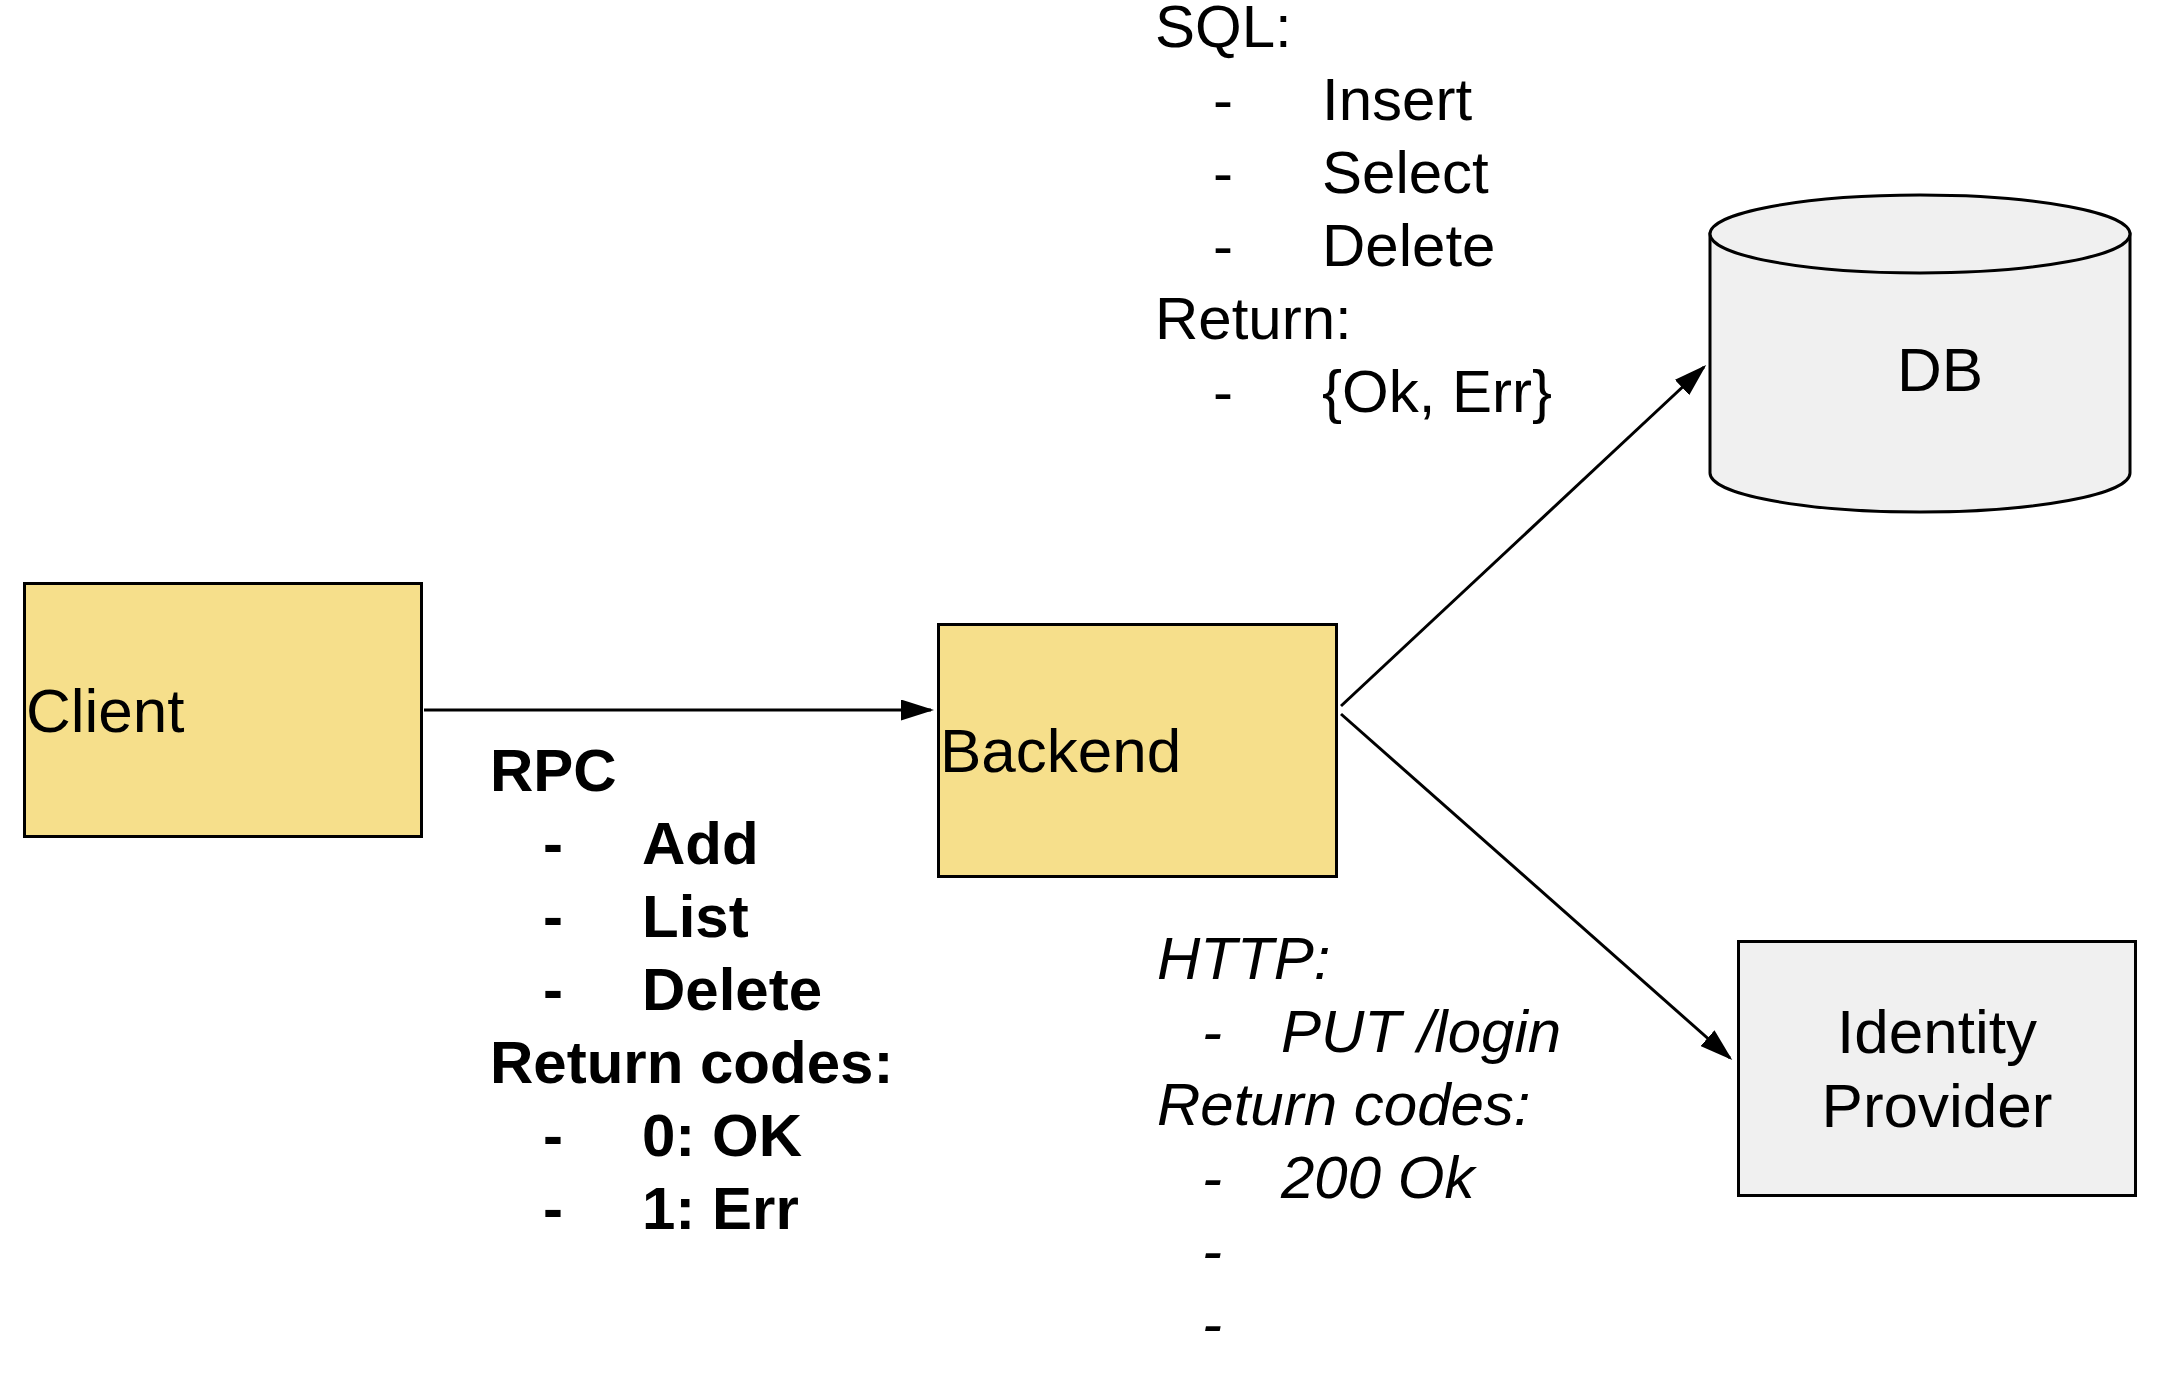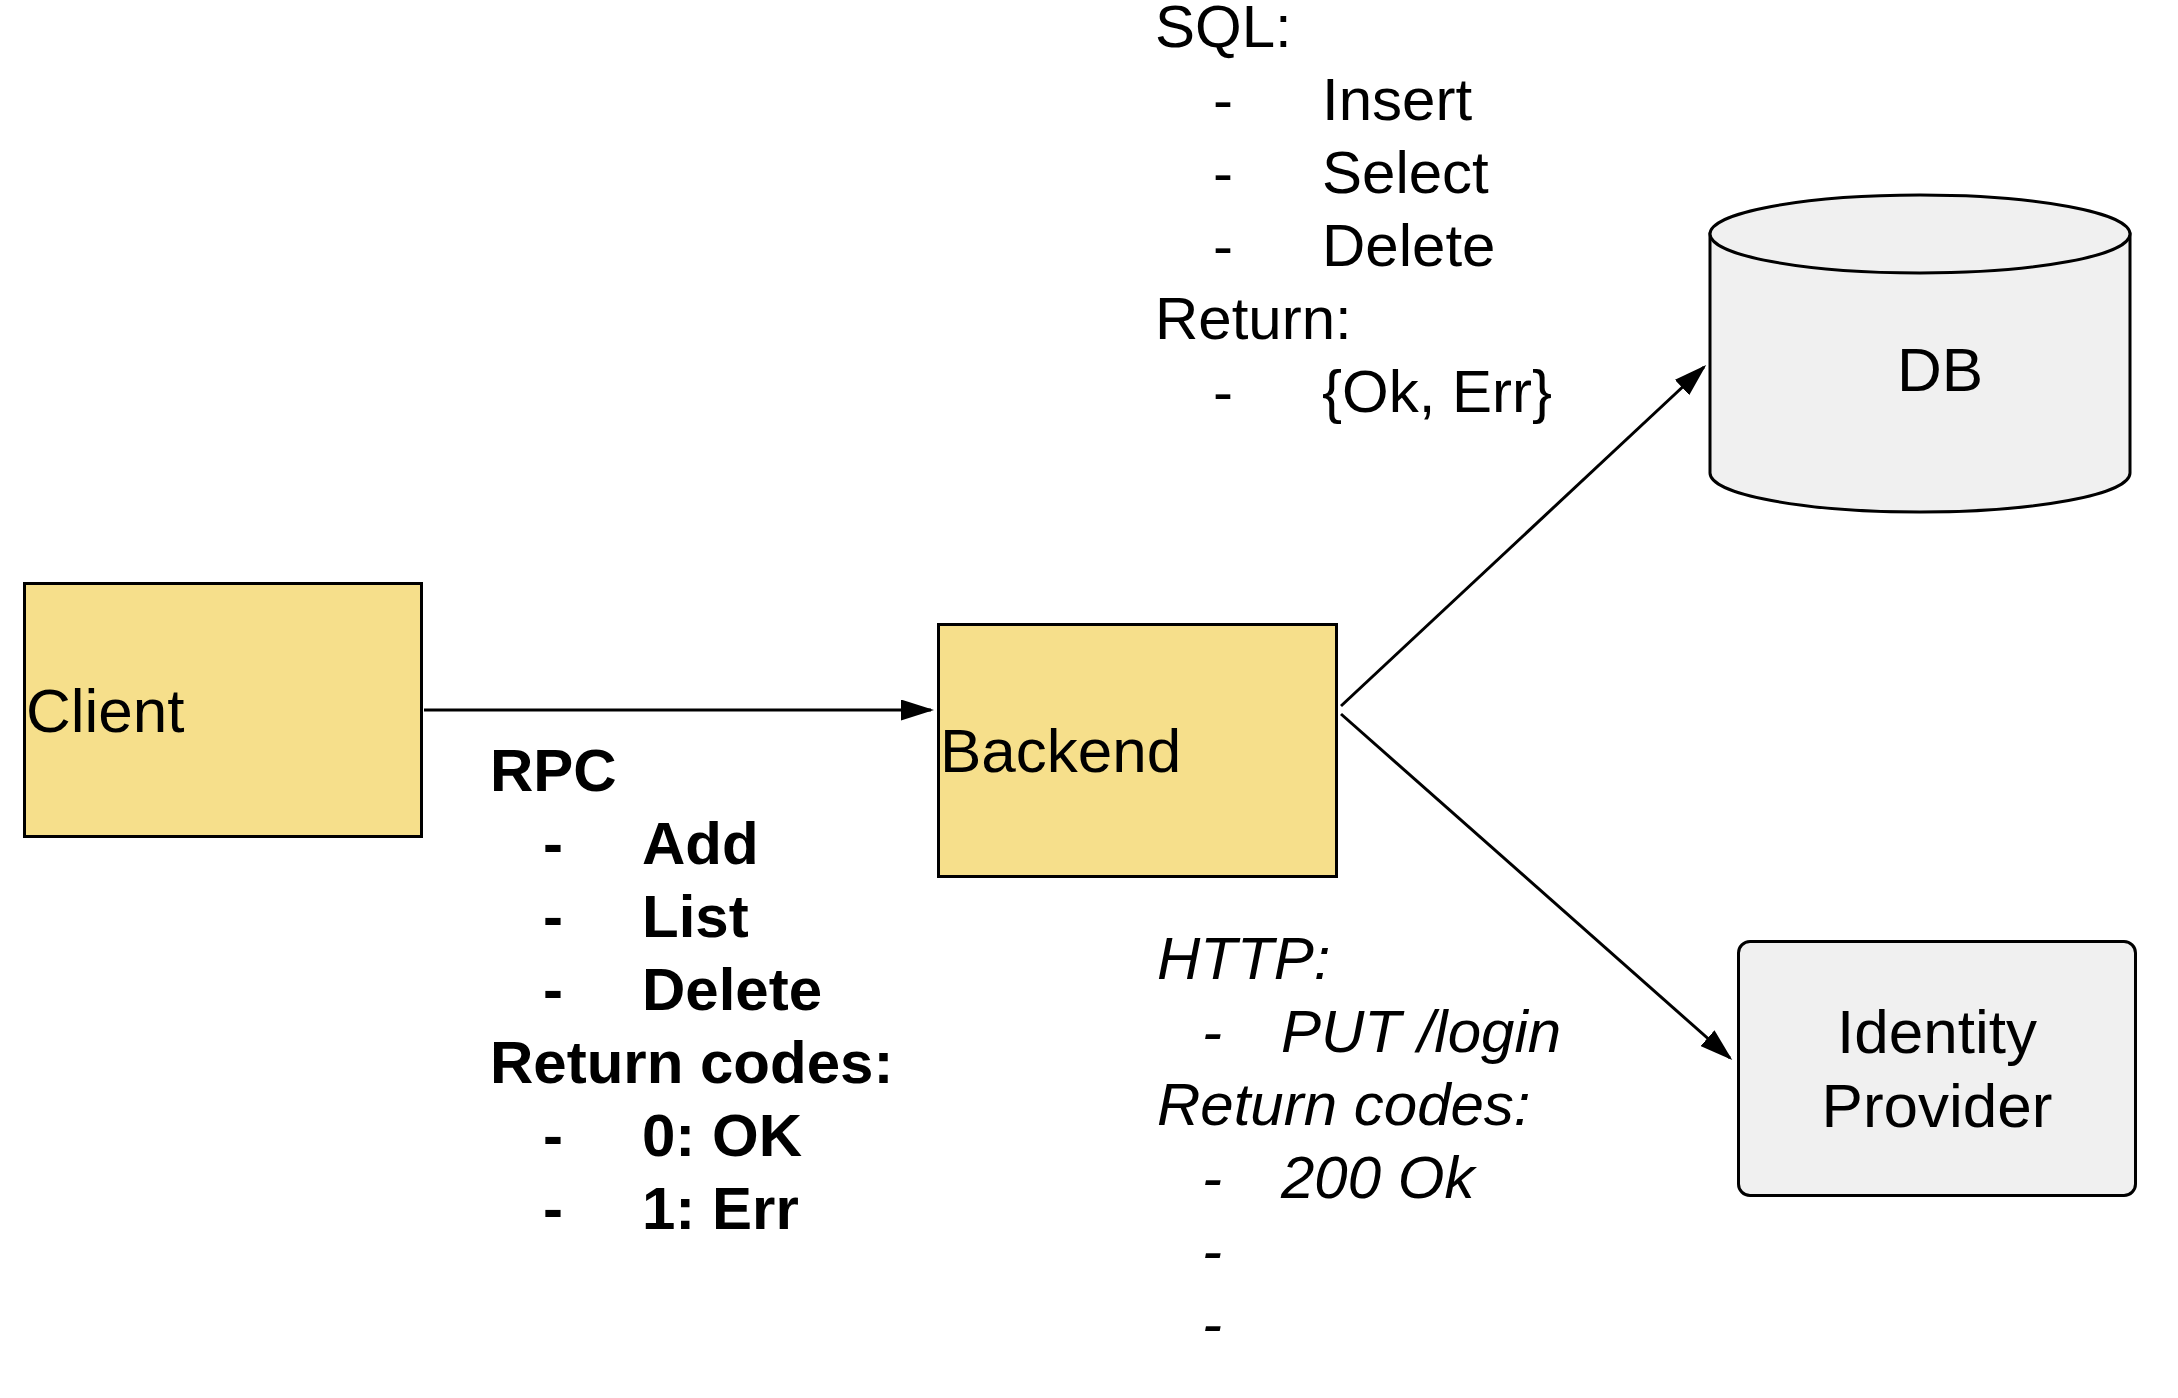--- a/index.html
+++ b/index.html
@@ -39,21 +39,21 @@
     box-sizing: border-box;
     border: 3px solid var(--stroke, #000);
     font-size: 62px;
     text-align: center;
   }
   .node.service { background: var(--service-fill, #f6df8b); }
   .node.external { background: var(--external-fill, #f0f0f0); }
 
   #client  { left: 23px;   top: 582px; width: 400px; height: 256px; }
   #backend { left: 937px;  top: 582px; width: 401px; height: 255px; margin-top: 41px; }
-  #idp     { left: 1737px; top: 940px; width: 400px; height: 257px; line-height: 74px; border-radius: 13px; }
+  #idp     { left: 1737px; top: 940px; width: 400px; height: 257px; line-height: 74px; }
 
   .db-label {
     position: absolute;
     left: 1710px; top: 334px; width: 420px;
     font-size: 62px;
     text-align: center;
     padding-left: 20px;
   }
 
   .note {

